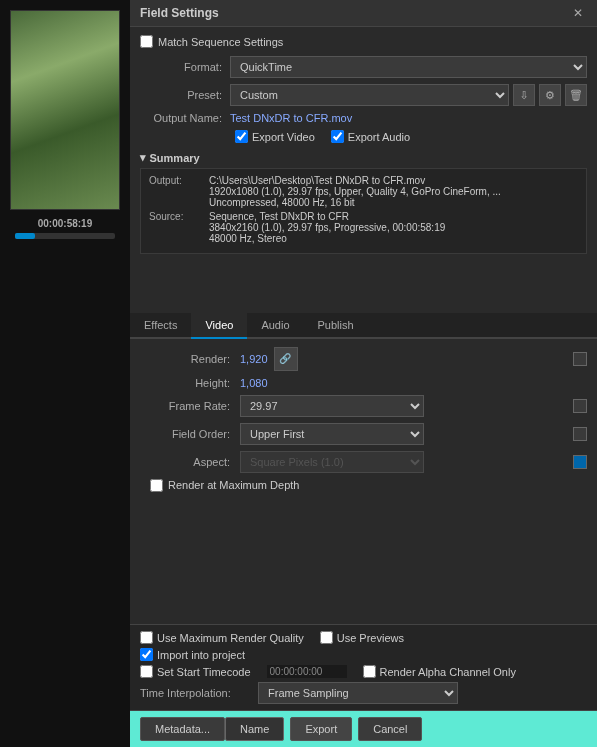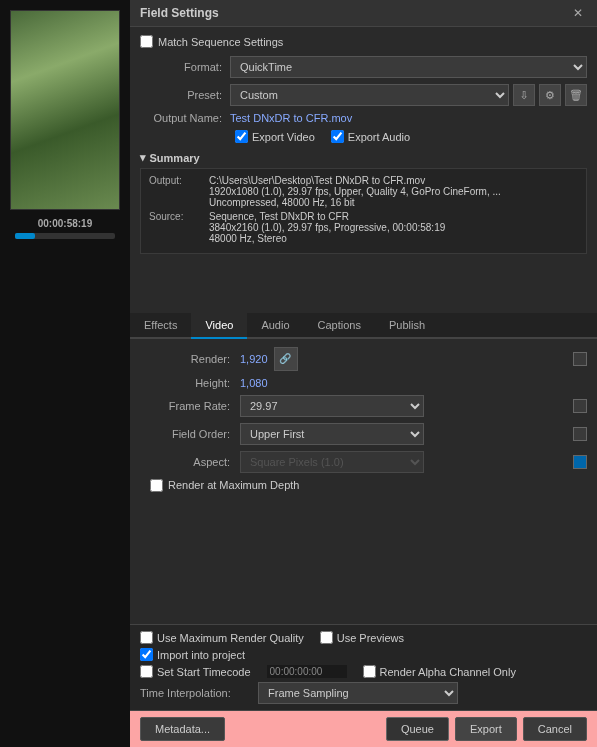--- a/index.html
+++ b/index.html
@@ -381,23 +381,22 @@
       background: #3a3a3a;
       color: #cccccc;
       border: 1px solid #555;
       padding: 3px 5px;
       font-size: 11px;
     }
 
     
     .footer-buttons {
       display: flex;
-      justify-content: space-between;
       padding: 6px 10px;
-      background: #fca5a5;
+      background: #5eead4;
       border-top: 1px solid #444;
       flex-shrink: 0;
     }
 
     .footer-left {
       display: flex;
       gap: 6px;
     }
 
     .footer-right {
@@ -513,21 +512,20 @@
           <span class="summary-value">Sequence, Test DNxDR to CFR<br>3840x2160 (1.0), 29.97 fps, Progressive, 00:00:58:19<br>48000 Hz, Stereo</span>
         </div>
       </div>
 
     </div>
 
     <div class="tabs-bar">
       <div class="tab">Effects</div>
       <div class="tab active">Video</div>
       <div class="tab">Audio</div>
-      <div class="tab">Captions</div>
       <div class="tab">Publish</div>
     </div>
 
     <div class="video-settings">
 
       <div class="setting-row">
         <span class="setting-label">Render:</span>
         <div class="dimension-group">
           <span class="setting-value">1,920</span>
           <div class="link-icon">🔗</div>
@@ -620,20 +618,20 @@
           <option>Optical Flow</option>
         </select>
       </div>
     </div>
 
     <div class="footer-buttons">
       <div class="footer-left">
         <button class="btn">Metadata...</button>
       </div>
       <div class="footer-right">
-        <button class="btn btn-queue">Queue</button>
+        <button class="btn btn-queue">Name</button>
         <button class="btn btn-primary">Export</button>
         <button class="btn">Cancel</button>
       </div>
     </div>
 
   </div>
 </div>
 
 </body></html>

